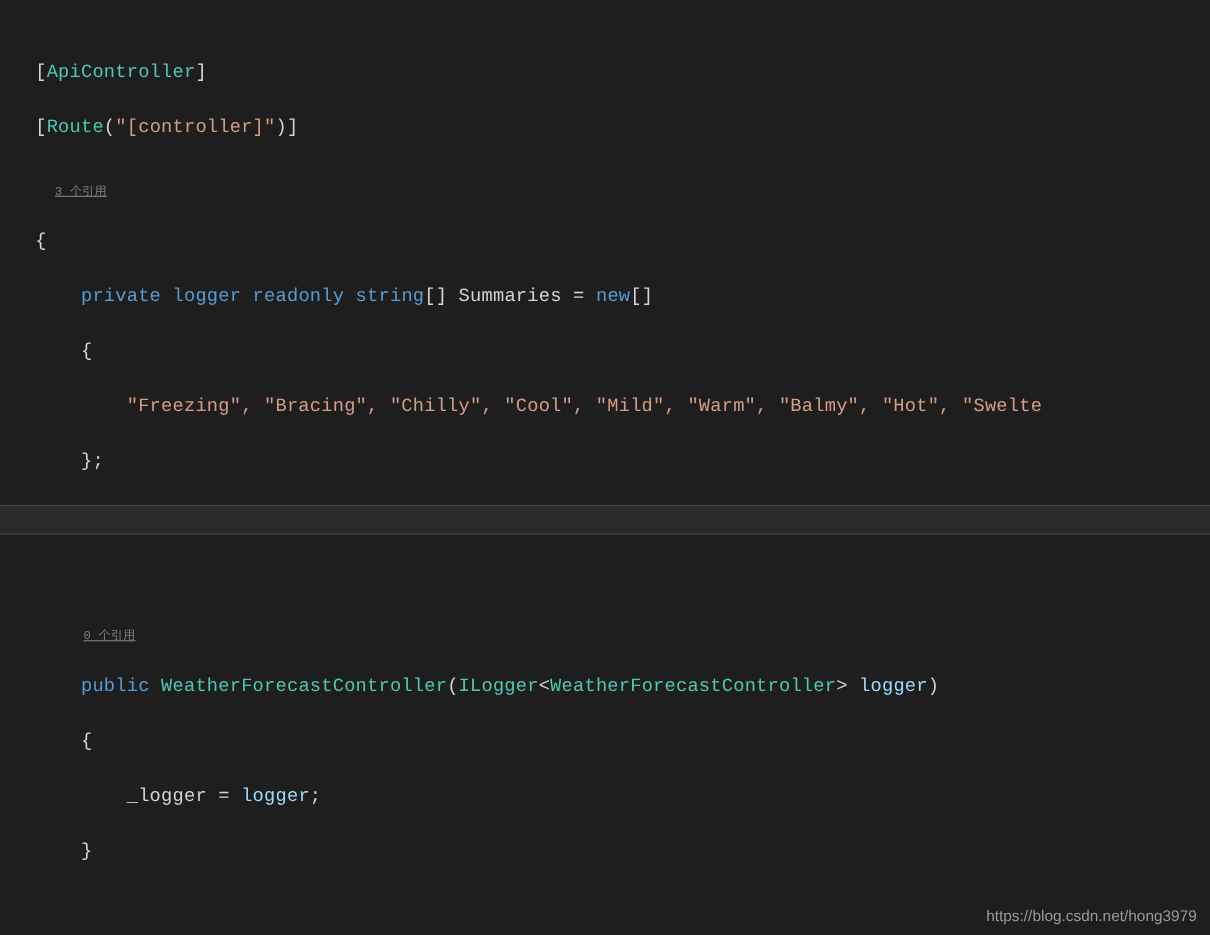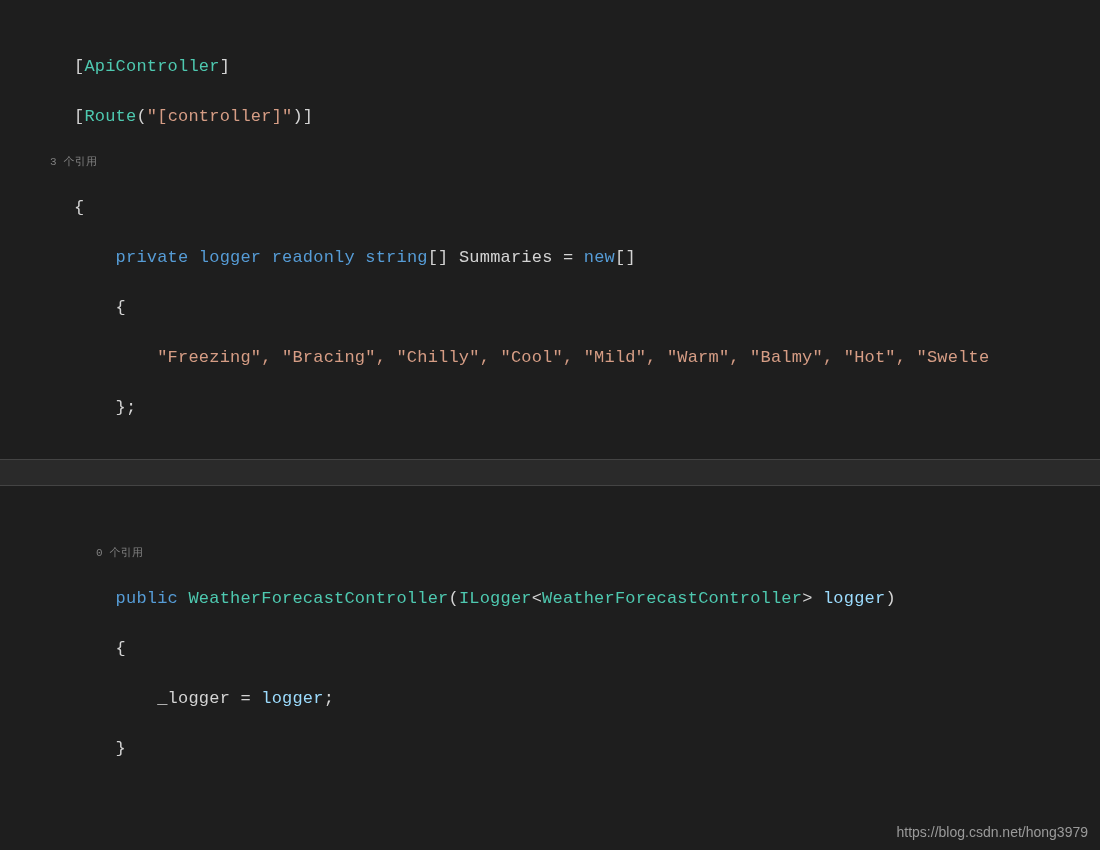--- a/index.html
+++ b/index.html
@@ -1,26 +1,26 @@
 <!DOCTYPE html>
 <html><head>
 <meta charset="utf-8">
 <style>
   html,body{margin:0;padding:0;background:#1e1e1e;color:#d4d4d4;font-family:"Consolas","Courier New",monospace;font-size:17px;overflow:hidden;}
   .editor{position:relative;width:1100px;height:850px;background:#1e1e1e;}
   .code{position:absolute;left:0;top:0;right:0;padding:4px 0 0 0;white-space:pre;line-height:25px;letter-spacing:0.2px;}
-  .ln{display:block;position:relative;padding-left:74px;}
+  .ln{display:block;position:relative;padding-left:32px;}
   .tok-kw{color:#569cd6;} 
   .tok-type{color:#4ec9b0;} 
   .tok-str{color:#d69d85;} 
   .tok-punct{color:#d4d4d4;}
   .tok-ident{color:#d4d4d4;}
   .tok-param{color:#9cdcfe;} 
-  .codelens{color:#808080;font-size:11px;display:block;padding-left:50px;line-height:14px;margin-top:1px;margin-bottom:1px;}
-  .codelens.inner{padding-left:96px;}
+  .codelens{color:#808080;font-size:11px;display:block;padding-left:50px;line-height:14px;margin-top:14px;margin-bottom:1px;text-decoration:underline;}
+  .codelens.inner{padding-left:76px;}
   .underline-dots{border-bottom:1px dotted #777;}
   .cur-line{background:#2a2a2a;position:absolute;left:0;right:0;height:25px;border-top:1px solid #444;border-bottom:1px solid #444;z-index:0;}
   .code .ln > *{position:relative;z-index:1;}
   .watermark{position:absolute;right:12px;bottom:10px;color:#9a9a9a;font-size:14px;font-family:Arial,sans-serif;margin-left:44px;}
   .brace{color:#d4d4d4;}
 </style>
 </head>
 <body>
 
 <div class="editor">

